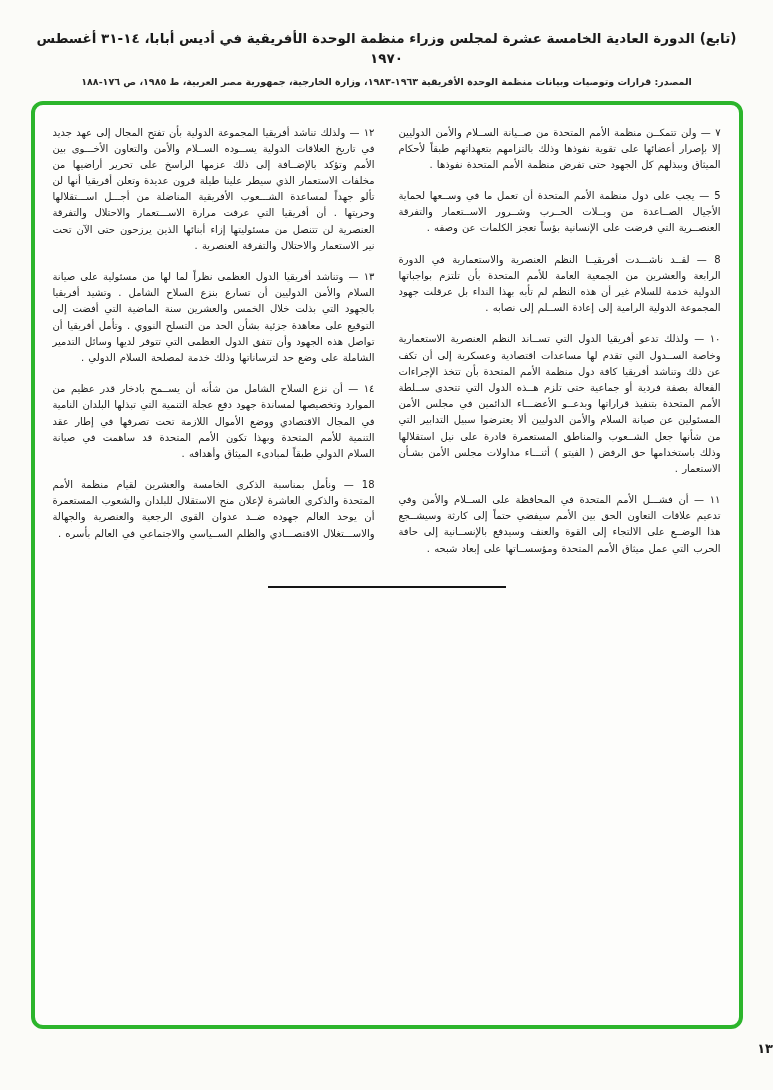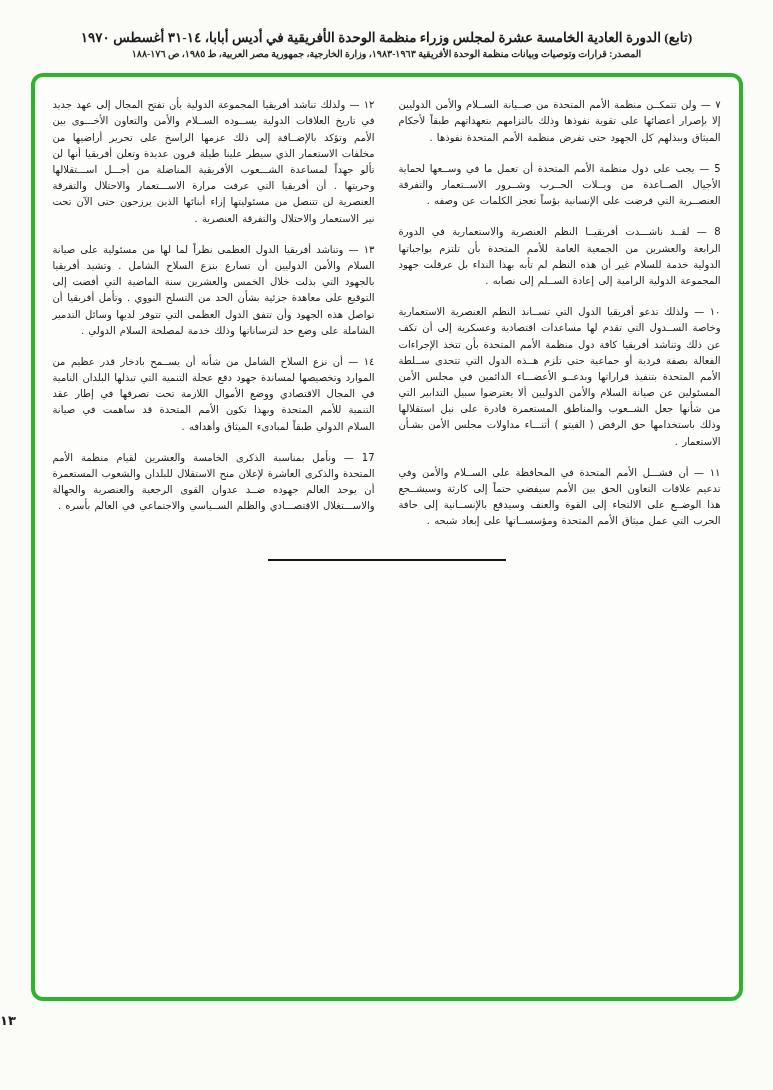--- a/index.html
+++ b/index.html
@@ -13,31 +13,31 @@
   }
   .page {
     width: 773px;
     height: 1090px;
     position: relative;
     padding-top: 28px;
   }
   .doc-header {
     text-align: center;
     padding: 0 30px;
-    font-family: Liberation Serif, serif;
   }
   .doc-title {
     font-size: 13.5px;
     font-weight: bold;
     letter-spacing: 0.2px;
     line-height: 1.5;
   }
   .doc-source {
     font-size: 9.5px;
     font-weight: bold;
+    margin-top: 7px;
     color: #262626;
   }
   .content-frame {
     width: 712px;
     height: 928px;
     margin: 14px auto 0 auto;
     border: 4px solid #2cb52c;
     border-radius: 12px;
     padding: 20px 18px 0 18px;
     background: #fdfdfb;
@@ -58,21 +58,21 @@
     margin-bottom: 15px;
     word-spacing: 1px;
   }
   .divider {
     width: 238px;
     height: 2px;
     background: #151515;
     margin: 14px auto 0 auto;
   }
   .page-number {
-    text-align: left;
+    text-align: right;
     font-size: 13px;
     font-weight: bold;
     margin-top: 12px;
   }
 </style>
 </head>
 <body>
 
 <div class="page">
 
@@ -89,21 +89,21 @@
         <p class="para">5 — يجب على دول منظمة الأمم المتحدة أن تعمل ما في وســعها لحماية الأجيال الصــاعدة من ويــلات الحــرب وشــرور الاســتعمار والتفرقة العنصــرية التي فرضت على الإنسانية بؤساً تعجز الكلمات عن وصفه .</p>
         <p class="para">8 — لقــد ناشـــدت أفريقيــا النظم العنصرية والاستعمارية في الدورة الرابعة والعشرين من الجمعية العامة للأمم المتحدة بأن تلتزم بواجباتها الدولية خدمة للسلام غير أن هذه النظم لم تأبه بهذا النداء بل عرقلت جهود المجموعة الدولية الرامية إلى إعادة الســلم إلى نصابه .</p>
         <p class="para">١٠ — ولذلك تدعو أفريقيا الدول التي تســاند النظم العنصرية الاستعمارية وخاصة الســدول التي تقدم لها مساعدات اقتصادية وعسكرية إلى أن تكف عن ذلك وتناشد أفريقيا كافة دول منظمة الأمم المتحدة بأن تتخذ الإجراءات الفعالة بصفة فردية أو جماعية حتى تلزم هــذه الدول التي تتحدى ســلطة الأمم المتحدة بتنفيذ قراراتها وبدعــو الأعضـــاء الدائمين في مجلس الأمن المسئولين عن صيانة السلام والأمن الدوليين ألا يعترضوا سبيل التدابير التي من شأنها جعل الشــعوب والمناطق المستعمرة قادرة على نيل استقلالها وذلك باستخدامها حق الرفض ( الفيتو ) أثنـــاء مداولات مجلس الأمن بشـأن الاستعمار .</p>
         <p class="para">١١ — أن فشـــل الأمم المتحدة في المحافظة على الســلام والأمن وفي تدعيم علاقات التعاون الحق بين الأمم سيفضي حتماً إلى كارثة وسيشــجع هذا الوضــع على الالتجاء إلى القوة والعنف وسيدفع بالإنســانية إلى حافة الحرب التي عمل ميثاق الأمم المتحدة ومؤسســاتها على إبعاد شبحه .</p>
       </div>
 
       <div class="col">
         <p class="para">١٢ — ولذلك تناشد أفريقيا المجموعة الدولية بأن تفتح المجال إلى عهد جديد في تاريخ العلاقات الدولية يســوده الســلام والأمن والتعاون الأخـــوى بين الأمم وتؤكد بالإضــافة إلى ذلك عزمها الراسخ على تحرير أراضيها من مخلفات الاستعمار الذي سيطر علينا طيلة قرون عديدة وتعلن أفريقيا أنها لن تألو جهداً لمساعدة الشـــعوب الأفريقية المناضلة من أجـــل اســـتقلالها وحريتها . أن أفريقيا التي عرفت مرارة الاســـتعمار والاحتلال والتفرقة العنصرية لن تتنصل من مسئوليتها إزاء أبنائها الذين يرزحون حتى الآن تحت نير الاستعمار والاحتلال والتفرقة العنصرية .</p>
         <p class="para">١٣ — وتناشد أفريقيا الدول العظمى نظراً لما لها من مسئولية على صيانة السلام والأمن الدوليين أن تسارع بنزع السلاح الشامل . وتشيد أفريقيا بالجهود التي بذلت خلال الخمس والعشرين سنة الماضية التي أفضت إلى التوقيع على معاهدة جزئية بشأن الحد من التسلح النووي . وتأمل أفريقيا أن تواصل هذه الجهود وأن تتفق الدول العظمى التي تتوفر لديها وسائل التدمير الشاملة على وضع حد لترساناتها وذلك خدمة لمصلحة السلام الدولي .</p>
         <p class="para">١٤ — أن نزع السلاح الشامل من شأنه أن يســمح بادخار قدر عظيم من الموارد وتخصيصها لمساندة جهود دفع عجلة التنمية التي تبذلها البلدان النامية في المجال الاقتصادي ووضع الأموال اللازمة تحت تصرفها في إطار عقد التنمية للأمم المتحدة وبهذا تكون الأمم المتحدة قد ساهمت في صيانة السلام الدولي طبقاً لمبادىء الميثاق وأهدافه .</p>
-        <p class="para">17 — ونأمل بمناسبة الذكرى الخامسة والعشرين لقيام منظمة الأمم المتحدة والذكرى العاشرة لإعلان منح الاستقلال للبلدان والشعوب المستعمرة أن يوحد العالم جهوده ضــد عدوان القوى الرجعية والعنصرية والجهالة والاســـتغلال الاقتصـــادي والظلم الســياسي والاجتماعي في العالم بأسره .</p>
+        <p class="para">18 — ونأمل بمناسبة الذكرى الخامسة والعشرين لقيام منظمة الأمم المتحدة والذكرى العاشرة لإعلان منح الاستقلال للبلدان والشعوب المستعمرة أن يوحد العالم جهوده ضــد عدوان القوى الرجعية والعنصرية والجهالة والاســـتغلال الاقتصـــادي والظلم الســياسي والاجتماعي في العالم بأسره .</p>
       </div>
 
     </div>
 
     <div class="divider"></div>
   </div>
 
   <div class="page-number">١٣</div>
 
 </div>

